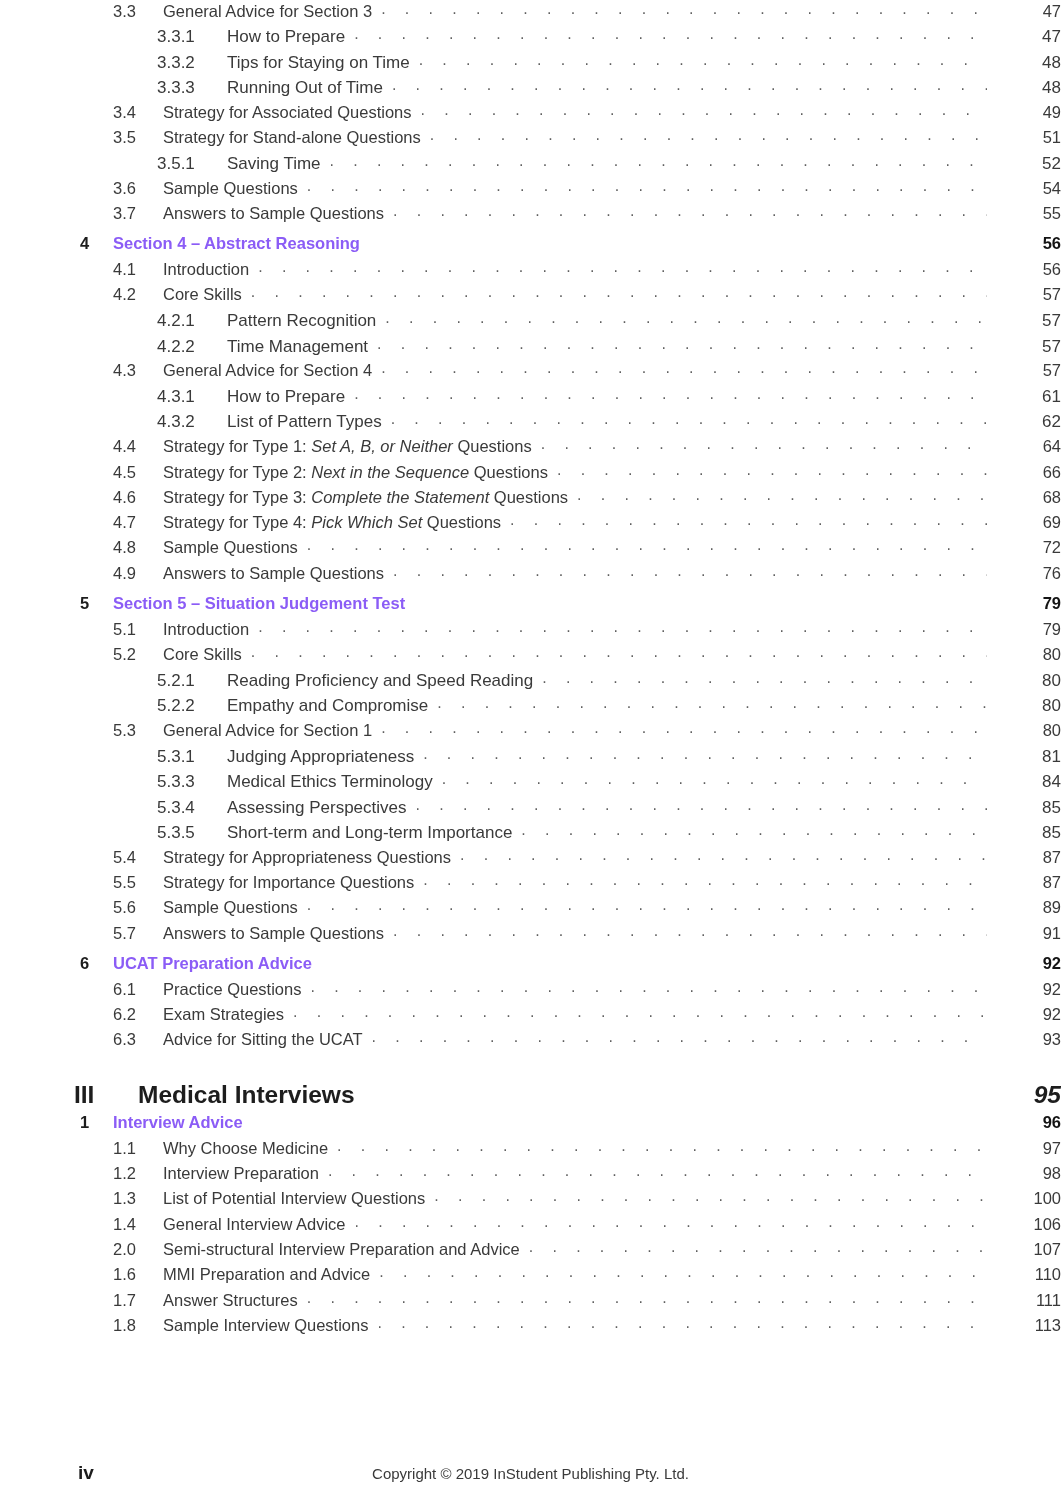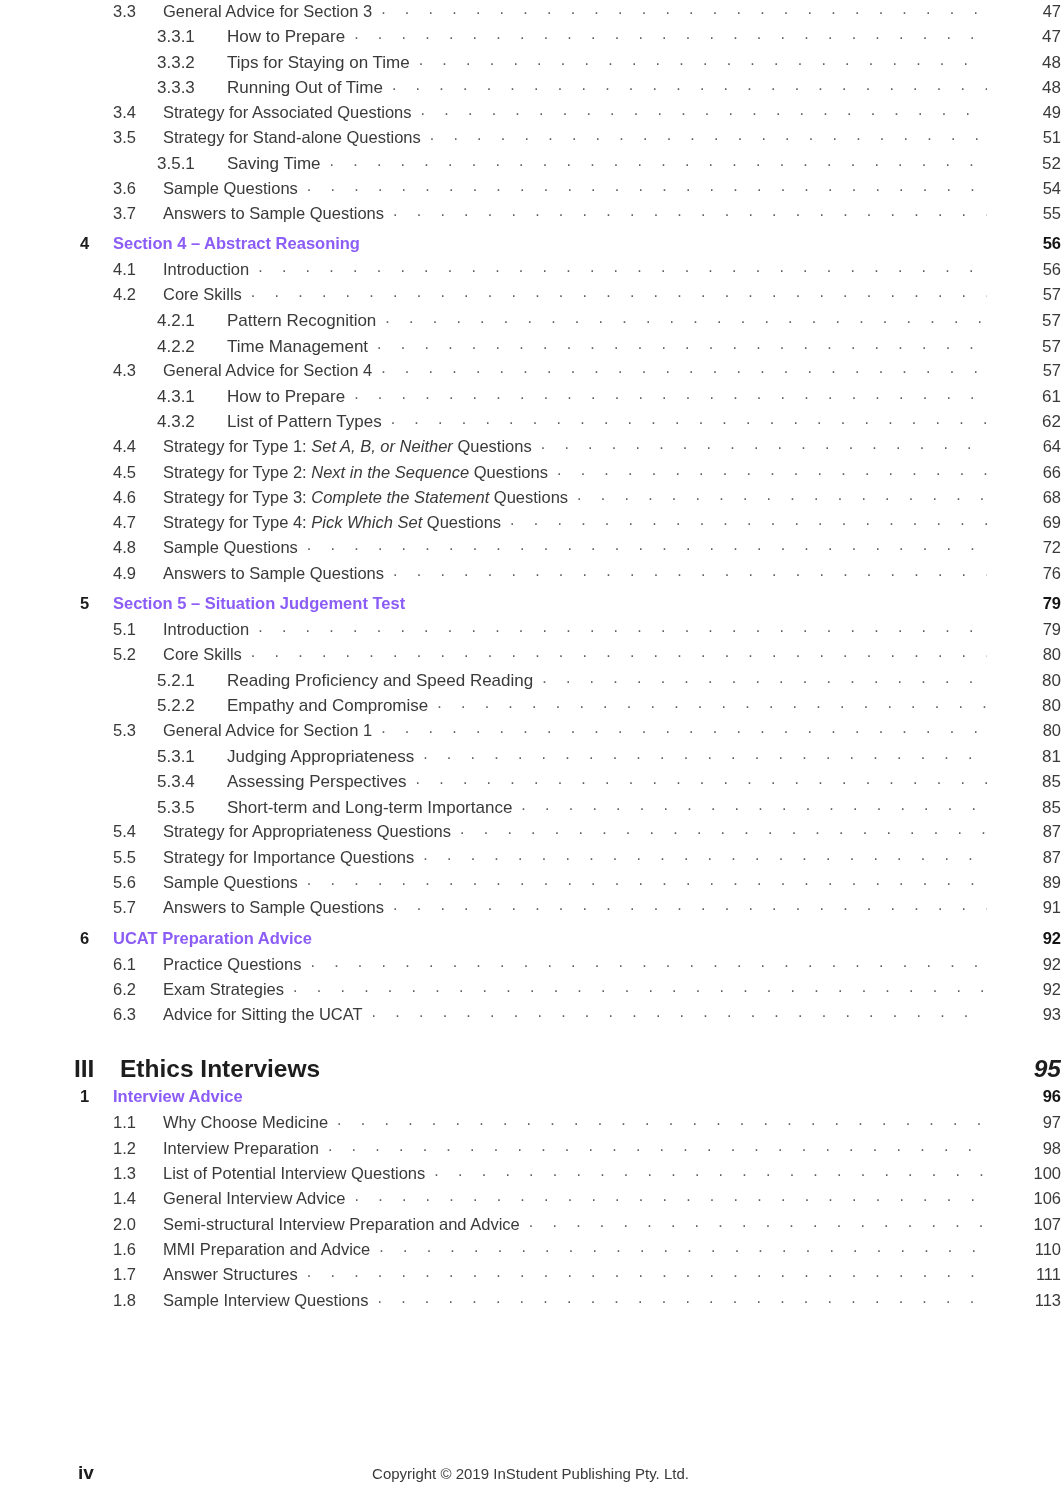--- a/index.html
+++ b/index.html
@@ -86,20 +86,21 @@
   }
   .lvl-chapter .leader::before { content: ""; }
   .lvl-chapter .page { color: #141414; }
 
   
   .lvl-part {
     font-weight: bold;
     font-size: 24.5px;
     height: 52px;
     padding-top: 24px;
+    gap: 18px;
   }
   .lvl-part .num {
     width: 46px;
     margin-left: 74px;
   }
   .lvl-part .leader::before { content: ""; }
   .lvl-part .page { width: 74px; font-style: italic; }
 
   
   .lvl-section {
@@ -329,20 +330,26 @@
       <span class="leader"></span>
       <span class="page">80</span>
     </div>
     <div class="row lvl-subsection">
       <span class="num">5.3.1</span>
       <span class="title">Judging Appropriateness</span>
       <span class="leader"></span>
       <span class="page">81</span>
     </div>
     <div class="row lvl-subsection">
+      <span class="num">5.3.3</span>
+      <span class="title">Medical Ethics Terminology</span>
+      <span class="leader"></span>
+      <span class="page">84</span>
+    </div>
+    <div class="row lvl-subsection">
       <span class="num">5.3.4</span>
       <span class="title">Assessing Perspectives</span>
       <span class="leader"></span>
       <span class="page">85</span>
     </div>
     <div class="row lvl-subsection">
       <span class="num">5.3.5</span>
       <span class="title">Short-term and Long-term Importance</span>
       <span class="leader"></span>
       <span class="page">85</span>
@@ -390,21 +397,21 @@
       <span class="page">92</span>
     </div>
     <div class="row lvl-section">
       <span class="num">6.3</span>
       <span class="title">Advice for Sitting the UCAT</span>
       <span class="leader"></span>
       <span class="page">93</span>
     </div>
     <div class="row lvl-part">
       <span class="num">III</span>
-      <span class="title">Ethics Interviews</span>
+      <span class="title">Medical Interviews</span>
       <span class="leader"></span>
       <span class="page">95</span>
     </div>
     <div class="row lvl-chapter">
       <span class="num">1</span>
       <span class="title">Interview Advice</span>
       <span class="leader"></span>
       <span class="page">96</span>
     </div>
     <div class="row lvl-section">

